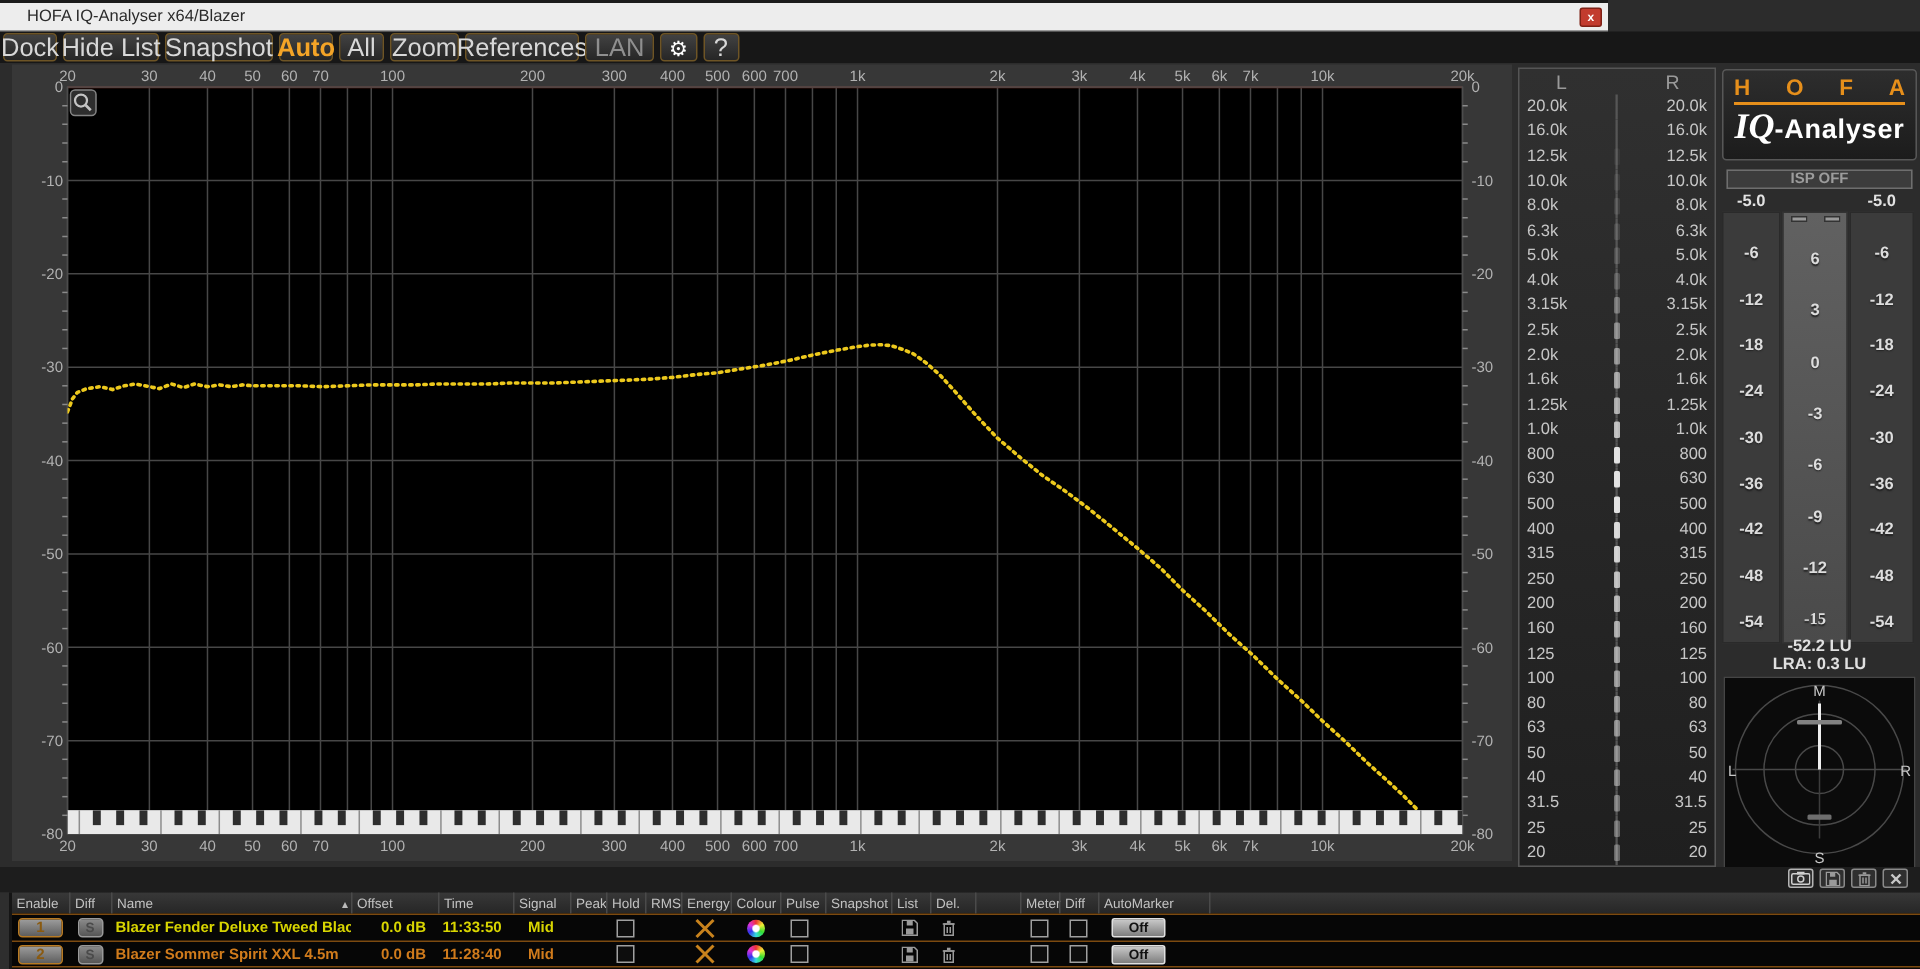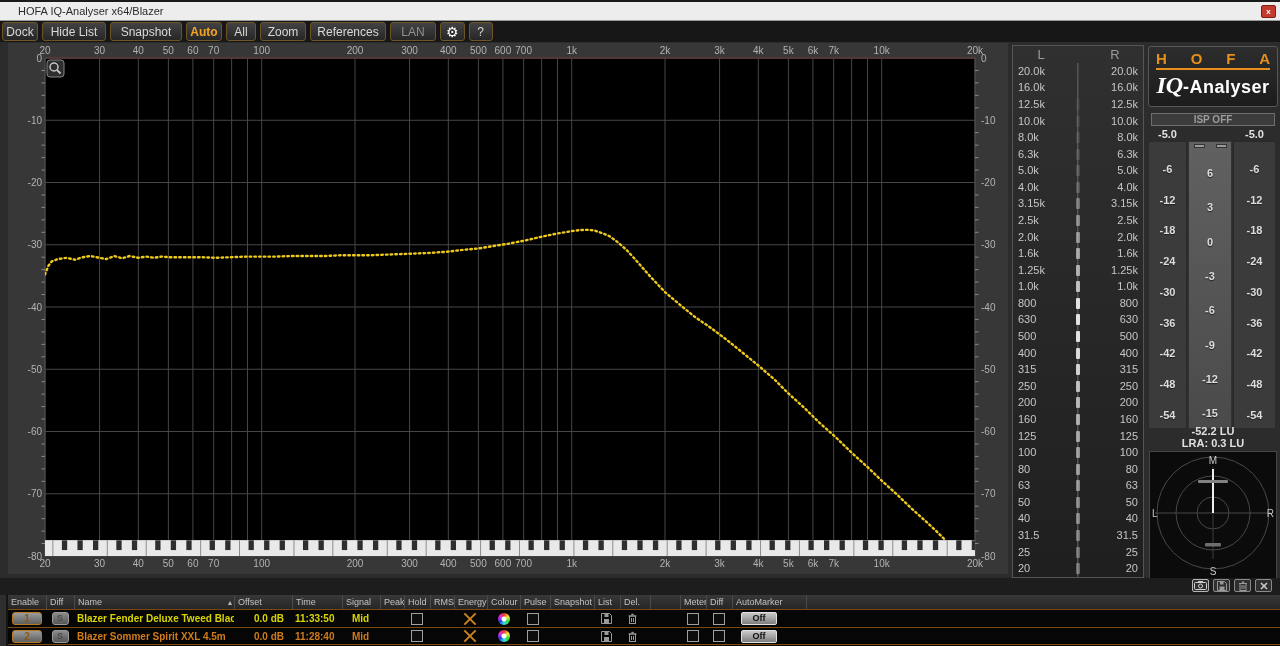--- a/index.html
+++ b/index.html
@@ -1,29 +1,29 @@
 <!DOCTYPE html>
 <html><head>
 <meta charset="utf-8">
 <style>
   html,body{margin:0;padding:0;background:#111;}
   .app{position:relative;width:1280px;height:646px;background:#2c2c2c;
        font-family:"Liberation Sans",sans-serif;overflow:hidden;user-select:none;}
   
-  .titlebar{position:absolute;left:0;top:0;width:1280px;height:21px;background:#ededed;
+  .titlebar{position:absolute;left:0;top:0;width:1072px;height:21px;background:#ededed;
             border-top:2px solid #1b1b1b;border-bottom:1px solid #9a9a9a;box-sizing:border-box;}
   .titlebar .title{position:absolute;left:18px;top:3px;font-size:11px;color:#2b2b2b;}
   .close-btn{position:absolute;right:4px;top:3px;width:15px;height:13px;background:#c23b2e;
              border:1px solid #7e2015;border-radius:2px;color:#fff;font-size:8px;font-weight:bold;
              display:flex;align-items:center;justify-content:center;line-height:1;box-sizing:border-box;}
   
   .menubar{position:absolute;left:0;top:21px;width:1280px;height:21px;background:#171717;
            display:flex;align-items:stretch;padding:1px 2px;box-sizing:border-box;gap:4px;}
   .mbtn{background:linear-gradient(#424242,#262626);border:1px solid #6e5526;border-radius:3px;
-        color:#d8d8d8;font-size:12px;display:flex;align-items:center;justify-content:center;
+        color:#d8d8d8;font-size:17px;display:flex;align-items:center;justify-content:center;
         box-sizing:border-box;padding:0 6px;white-space:nowrap;}
   .mbtn.auto{color:#f4a427;font-weight:bold;}
   .mbtn.lan{color:#8f8f8f;}
   .mbtn.clearbar{flex:1;}
   .mbtn.gear{font-size:14px;color:#fff;padding:0 5px;}
   
   .spectrum{position:absolute;left:8px;top:43px;width:1000px;height:531px;background:#373737;}
   
   .bandpanel{position:absolute;left:1012px;top:45px;width:132px;height:533px;
              background:linear-gradient(#303030,#1f1f1f);border:1px solid #555;box-sizing:border-box;
@@ -645,21 +645,21 @@
       <div class="mcol center" id="mcol-center">
         <div class="handle" style="left:5px"></div>
         <div class="handle" style="left:27px"></div>
       <div class="mlabel" style="top: 26px;">6</div>
           <div class="mlabel" style="top: 60.3px;">3</div>
           <div class="mlabel" style="top: 94.6px;">0</div>
           <div class="mlabel" style="top: 128.9px;">-3</div>
           <div class="mlabel" style="top: 163.2px;">-6</div>
           <div class="mlabel" style="top: 197.5px;">-9</div>
           <div class="mlabel" style="top: 231.8px;">-12</div>
-          <div class="mlabel" style="top: 266.1px;">-15</div>
+          <div class="mlabel" style="top: 266.1px; font-family: Liberation Serif, serif;">-15</div>
         </div>
       <div class="mcol right" id="mcol-right">
           <div class="mlabel" style="top: 22px;">-6</div>
           <div class="mlabel" style="top: 52.7px;">-12</div>
           <div class="mlabel" style="top: 83.4px;">-18</div>
           <div class="mlabel" style="top: 114.1px;">-24</div>
           <div class="mlabel" style="top: 144.8px;">-30</div>
           <div class="mlabel" style="top: 175.5px;">-36</div>
           <div class="mlabel" style="top: 206.2px;">-42</div>
           <div class="mlabel" style="top: 236.9px;">-48</div>

